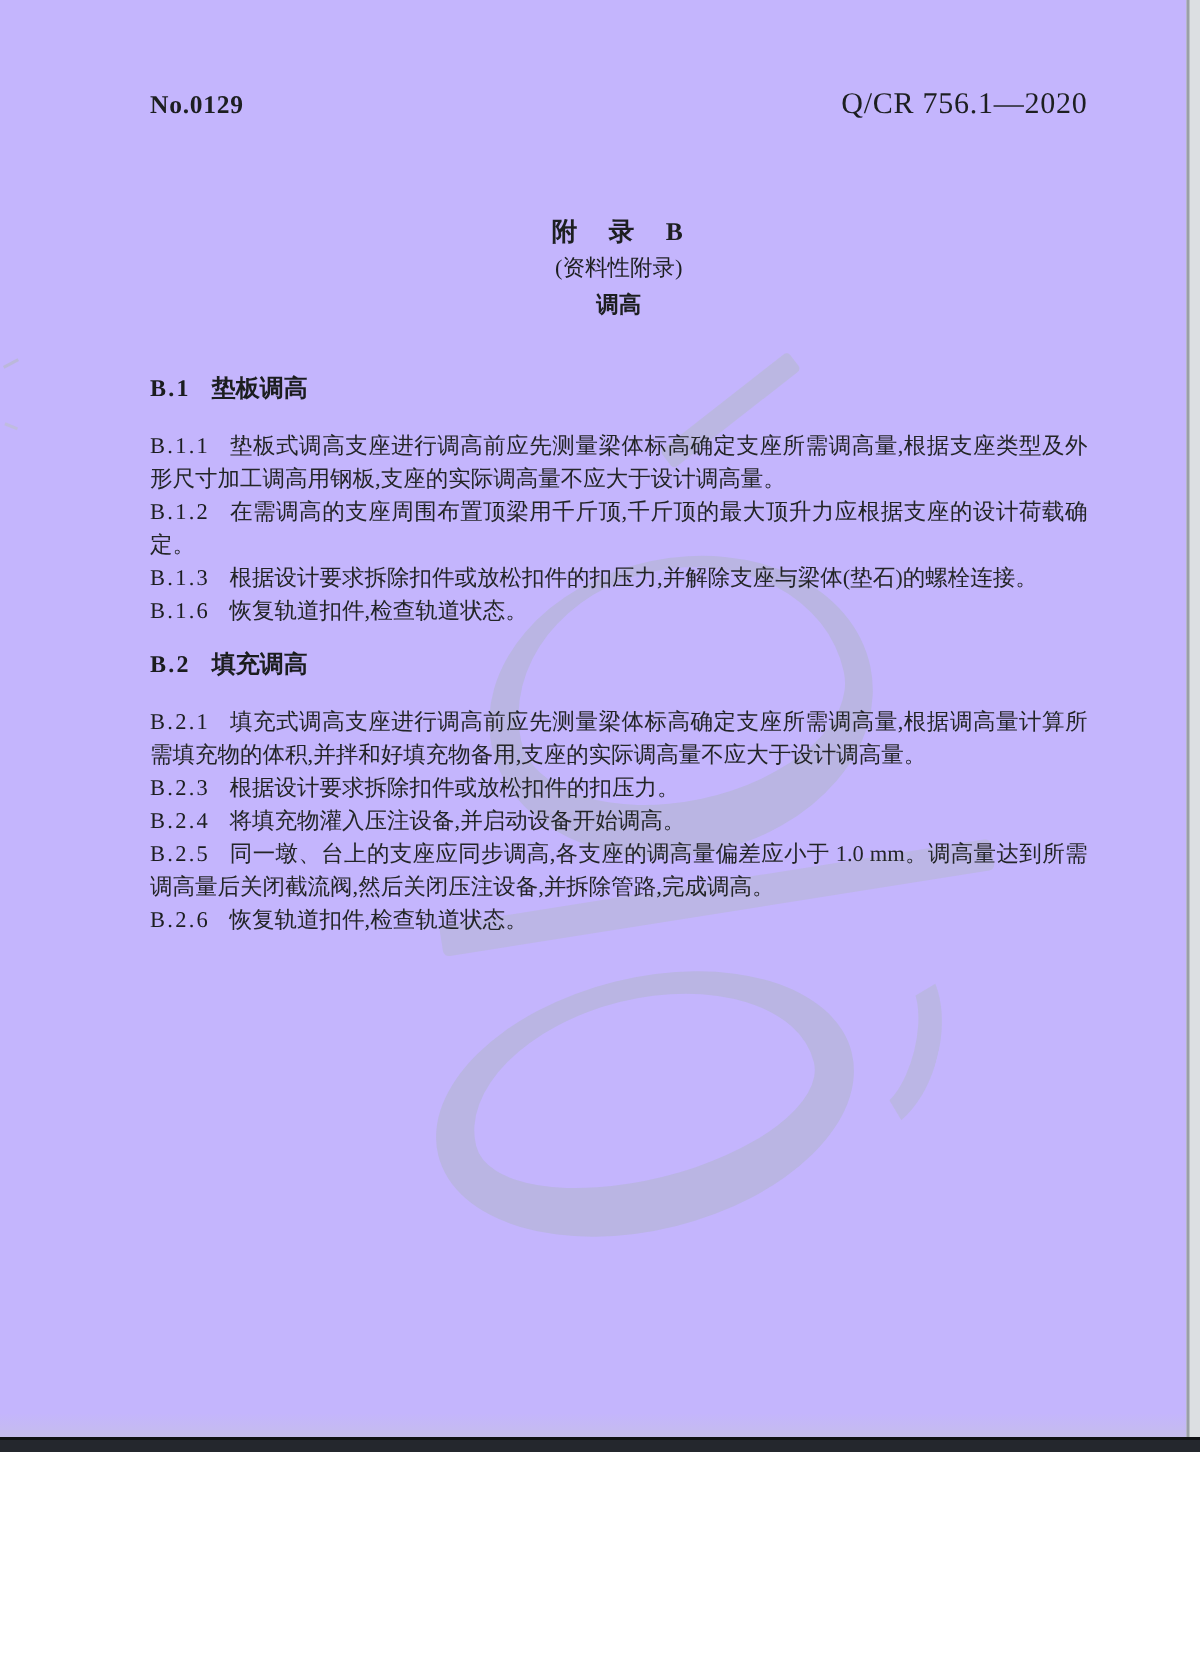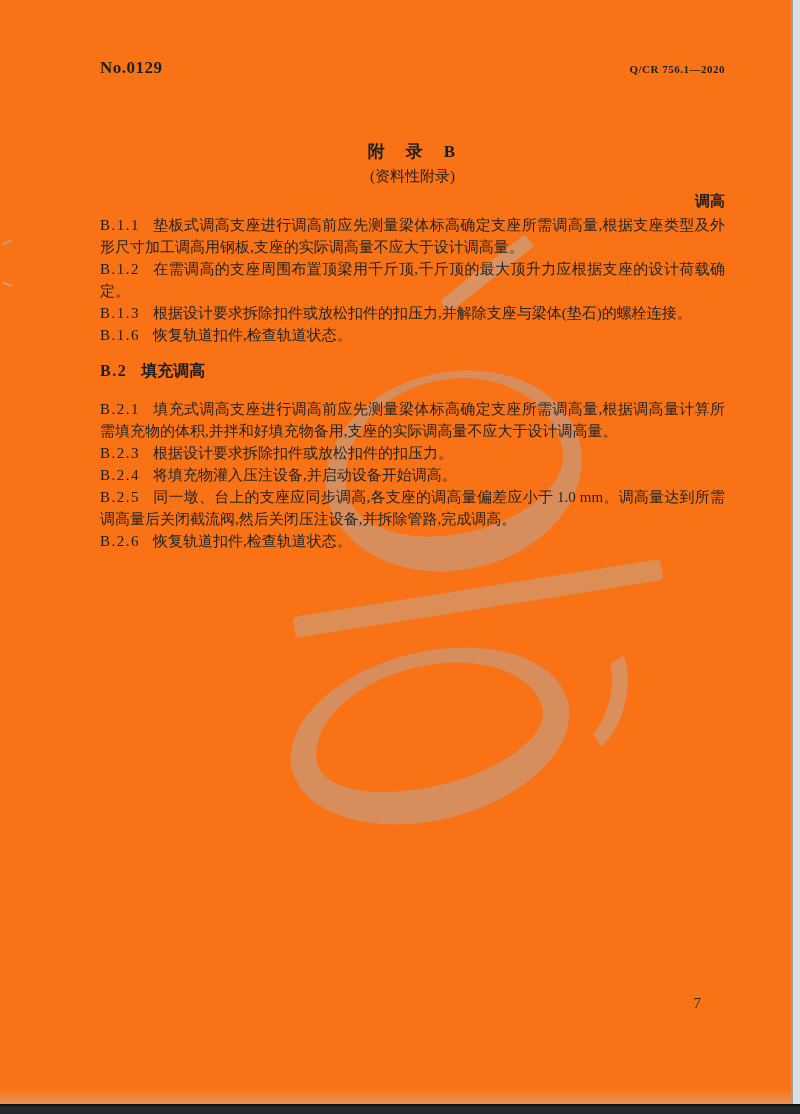--- a/index.html
+++ b/index.html
@@ -4,22 +4,22 @@
 <style>
   * { margin: 0; padding: 0; box-sizing: border-box; }
   html, body { background: #ffffff; }
   body {
     font-family: "Liberation Serif", "DejaVu Serif", serif;
     width: 800px;
   }
   .scan {
     position: relative;
     width: 800px;
-    height: 1114px;
-    background: #f97316;
+    height: 968px;
+    background: #c4b5fd;
     overflow: hidden;
   }
   
   .scan-edge-right {
     position: absolute; top: 0; bottom: 0; right: 0;
     width: 9px;
     background: #dcdfe2;
     border-left: 2px solid #9aa0a6;
     z-index: 5;
   }
@@ -93,33 +93,33 @@
     align-items: baseline;
     margin: 58px 75px 0 100px;
   }
   .doc-number {
     font-weight: bold;
     font-size: 17px;
     letter-spacing: 0.5px;
     color: #1d1f21;
   }
   .standard-code {
-    font-weight: bold;
-    font-size: 11px;
+    font-weight: normal;
+    font-size: 20px;
     letter-spacing: 0.5px;
     color: #1d1f21;
   }
   .title-block {
     margin: 62px 75px 0 100px;
     text-align: center;
     color: #1d1f21;
   }
   .appendix-title { font-size: 17px; font-weight: bold; letter-spacing: 2px; line-height: 24px; }
   .appendix-subtitle { font-size: 15px; font-weight: normal; line-height: 25px; }
-  .appendix-name { font-size: 15px; font-weight: bold; line-height: 25px; text-align: right; }
+  .appendix-name { font-size: 15px; font-weight: bold; line-height: 25px; }
 
   .content { margin: 0 75px 0 100px; }
   .section-heading {
     margin-top: 32px;
     margin-bottom: 16px;
     font-size: 16px;
     font-weight: bold;
     line-height: 22px;
     color: #1b1d1f;
   }
@@ -175,20 +175,23 @@
 
     <div class="title-block">
       <div class="appendix-title">附　录　B</div>
       <div class="appendix-subtitle">(资料性附录)</div>
       <div class="appendix-name">调高</div>
     </div>
 
     <div class="content">
 
       <div class="section section-1">
+        <div class="section-heading">
+          <span class="sec-label">B.1</span><span>垫板调高</span>
+        </div>
         <p class="clause"><span class="clause-label">B.1.1</span><span>垫板式调高支座进行调高前应先测量梁体标高确定支座所需调高量,根据支座类型及外形尺寸加工调高用钢板,支座的实际调高量不应大于设计调高量。</span></p>
         <p class="clause"><span class="clause-label">B.1.2</span><span>在需调高的支座周围布置顶梁用千斤顶,千斤顶的最大顶升力应根据支座的设计荷载确定。</span></p>
         <p class="clause"><span class="clause-label">B.1.3</span><span>根据设计要求拆除扣件或放松扣件的扣压力,并解除支座与梁体(垫石)的螺栓连接。</span></p>
         <p class="clause"><span class="clause-label">B.1.6</span><span>恢复轨道扣件,检查轨道状态。</span></p>
       </div>
 
       <div class="section section-2">
         <div class="section-heading">
           <span class="sec-label">B.2</span><span>填充调高</span>
         </div>

